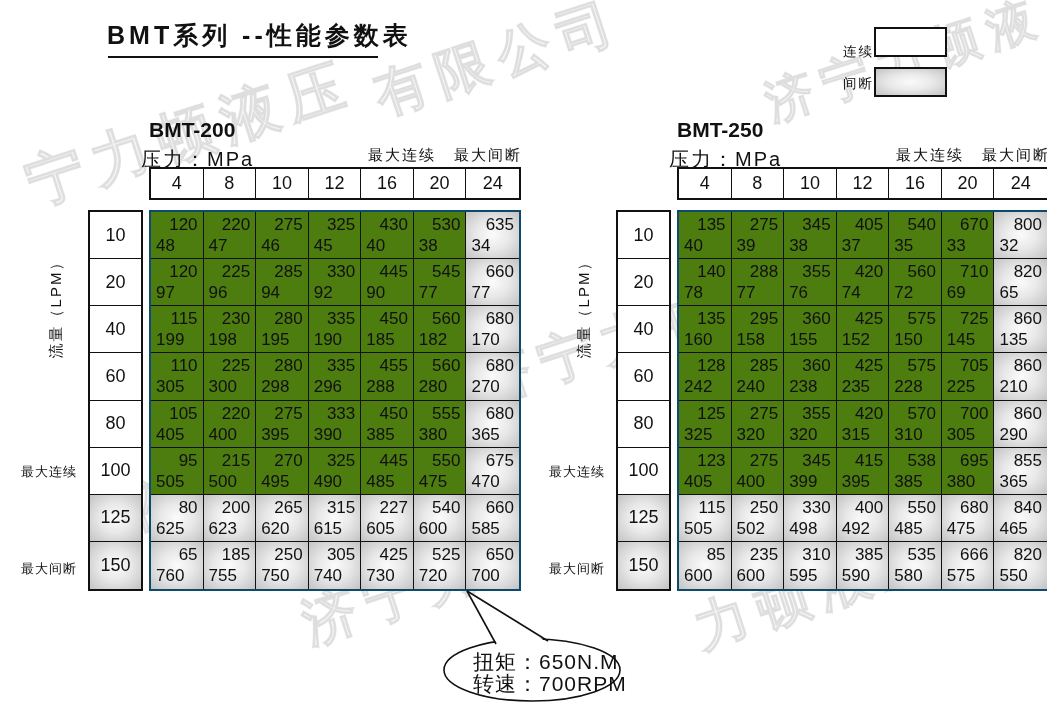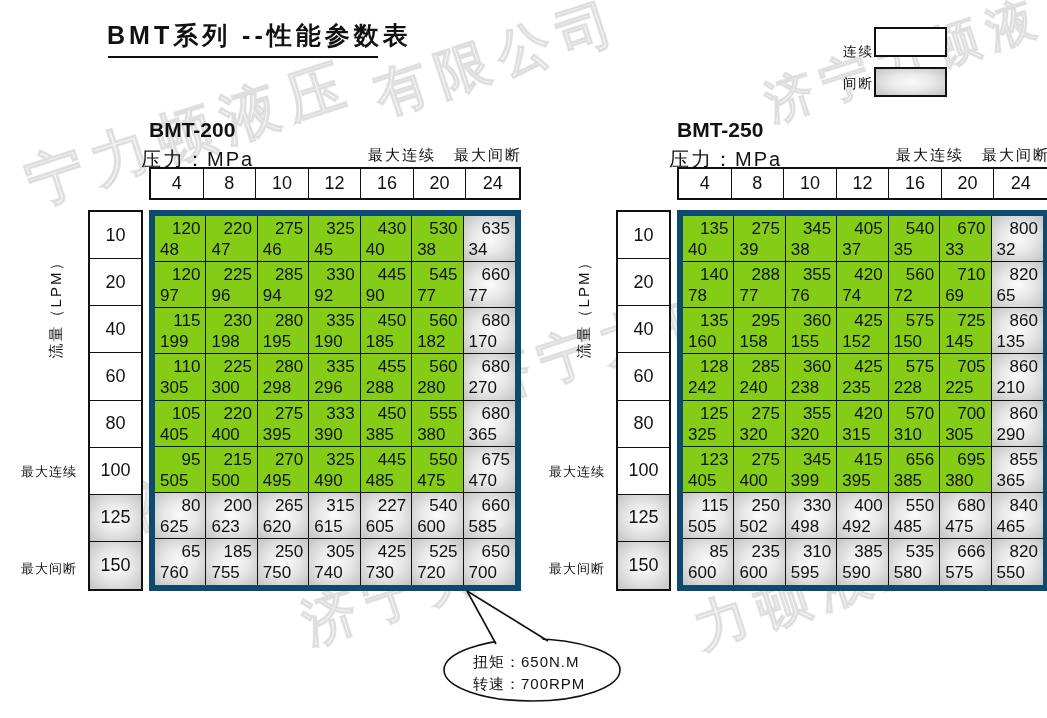--- a/index.html
+++ b/index.html
@@ -41,30 +41,30 @@
   .p-cell { display:flex; align-items:center; justify-content:center; font-size:18px; border-right:1.5px solid #111; }
   .flow-col {
     position:absolute; left:73px; top:210px; width:55px; height:381px;
     display:grid; grid-template-rows:repeat(8,1fr);
     border:2px solid #111; box-sizing:border-box; background:#fff;
   }
   .f-cell { display:flex; align-items:center; justify-content:center; font-size:18px; border-bottom:1.5px solid #111; }
   .data-grid {
     position:absolute; left:134px; top:210px; width:372px; height:381px;
     display:grid; grid-template-columns:repeat(7,1fr); grid-template-rows:repeat(8,1fr);
-    border:6px solid #0c4a6e; box-sizing:border-box; background:#84cc16;
+    border:2px solid #0c4a6e; box-sizing:border-box; background:#4d7c0f;
   }
   .data-cell { border-right:1.5px solid #111; border-bottom:1.5px solid #111; padding-top:2px; box-sizing:border-box; }
   .no-r { border-right:none; } .no-b { border-bottom:none; }
   .l1 { text-align:right; padding-right:5px; font-size:17px; line-height:21px; }
   .l2 { text-align:left;  padding-left:5px;  font-size:17px; line-height:21px; }
   .shade { background:radial-gradient(ellipse at 50% 50%, #fbfbfb 0%, #e8e8e8 45%, #c3c3c3 100%); }
   
   .callout-svg { position:absolute; left:0; top:0; width:1047px; height:718px; pointer-events:none; }
-  .callout-text { position:absolute; left:473px; top:651px; font-size:15px; line-height:22px; letter-spacing:1px; }
+  .callout-text { position:absolute; left:473px; top:651px; font-size:21px; line-height:22px; letter-spacing:1px; }
 </style>
 </head>
 <body>
 
 <div class="page">
 
   <div class="wm-layer">
       <span class="wm" style="left: 20px; top: 95px; font-size: 58px;">宁力顿液压</span>
       <span class="wm" style="left: 370px; top: 22px; font-size: 54px;">有限公司</span>
       <span class="wm" style="left: 760px; top: 28px; font-size: 48px;">济宁力顿液</span>
@@ -519,21 +519,21 @@
         </div>
         <div class="data-cell">
           <div class="l1">345</div>
           <div class="l2">399</div>
         </div>
         <div class="data-cell">
           <div class="l1">415</div>
           <div class="l2">395</div>
         </div>
         <div class="data-cell">
-          <div class="l1">656</div>
+          <div class="l1">538</div>
           <div class="l2">385</div>
         </div>
         <div class="data-cell">
           <div class="l1">695</div>
           <div class="l2">380</div>
         </div>
         <div class="data-cell no-r shade">
           <div class="l1">855</div>
           <div class="l2">365</div>
         </div>

